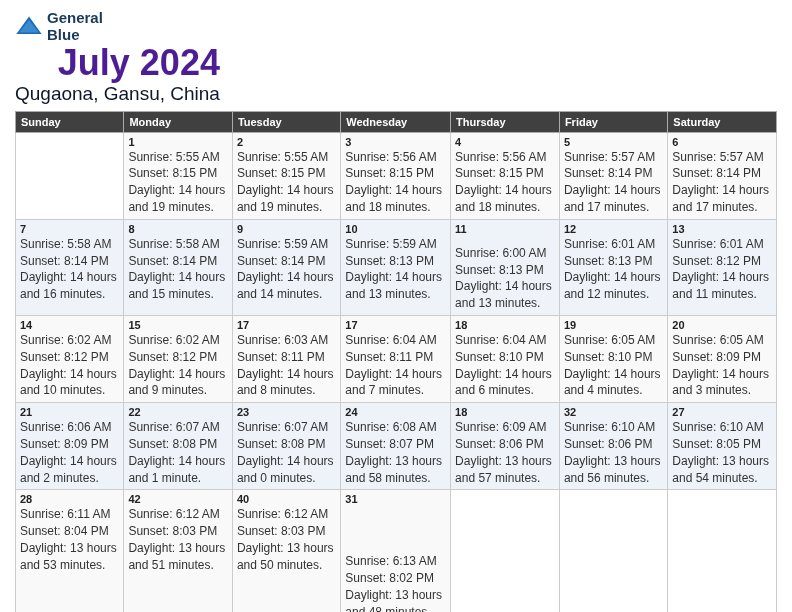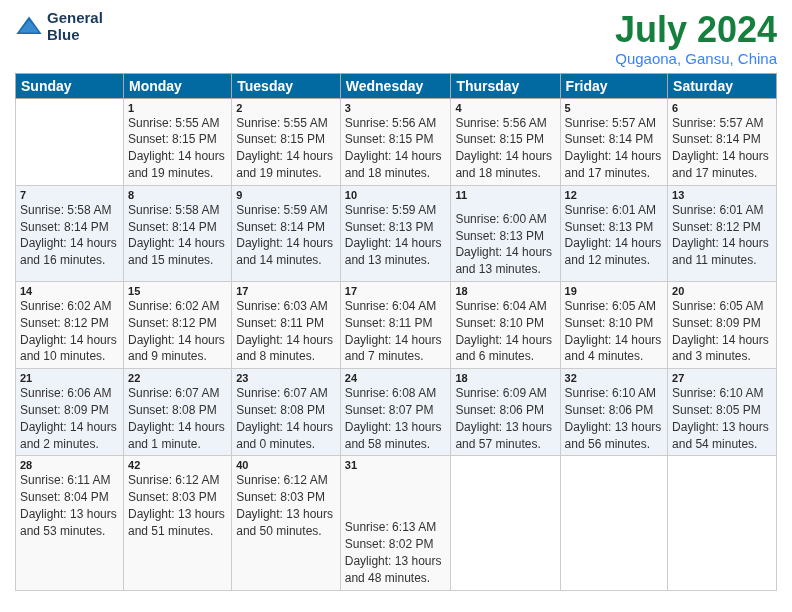--- a/index.html
+++ b/index.html
@@ -13,20 +13,21 @@
     .page {
       width: 792px;
       height: 612px;
       padding: 10px 15px;
     }
     .header {
       display: flex;
       justify-content: space-between;
       align-items: flex-start;
       margin-bottom: 6px;
+      flex-direction: column;
     }
     .logo {
       display: flex;
       align-items: center;
       gap: 4px;
     }
     .logo-text {
       font-size: 15px;
       font-weight: bold;
       color: #1a3a5c;
@@ -35,39 +36,38 @@
     .logo-icon {
       width: 28px;
       height: 28px;
     }
     .title-block {
       text-align: right;
     }
     .main-title {
       font-size: 36px;
       font-weight: bold;
-      color: #15803d;
+      color: #4c1d95;
       line-height: 1.1;
     }
     .subtitle {
-      font-size: 15px;
-      color: #3b82f6;
-      margin-left: 18px;
+      font-size: 19px;
+      color: #0f172a;
     }
     .calendar {
       width: 100%;
       border-collapse: collapse;
       font-size: 9.5px;
     }
     .calendar thead tr th {
-      background: #0369a1;
+      background: #404040;
       color: #fff;
       text-align: left;
       padding: 4px 5px;
-      font-size: 14px;
+      font-size: 11px;
       border: 1px solid #aaa;
     }
     .calendar tbody tr td {
       border: 1px solid #ccc;
       vertical-align: top;
       padding: 3px 4px;
       width: 113px;
       min-height: 70px;
       height: 80px;
     }

